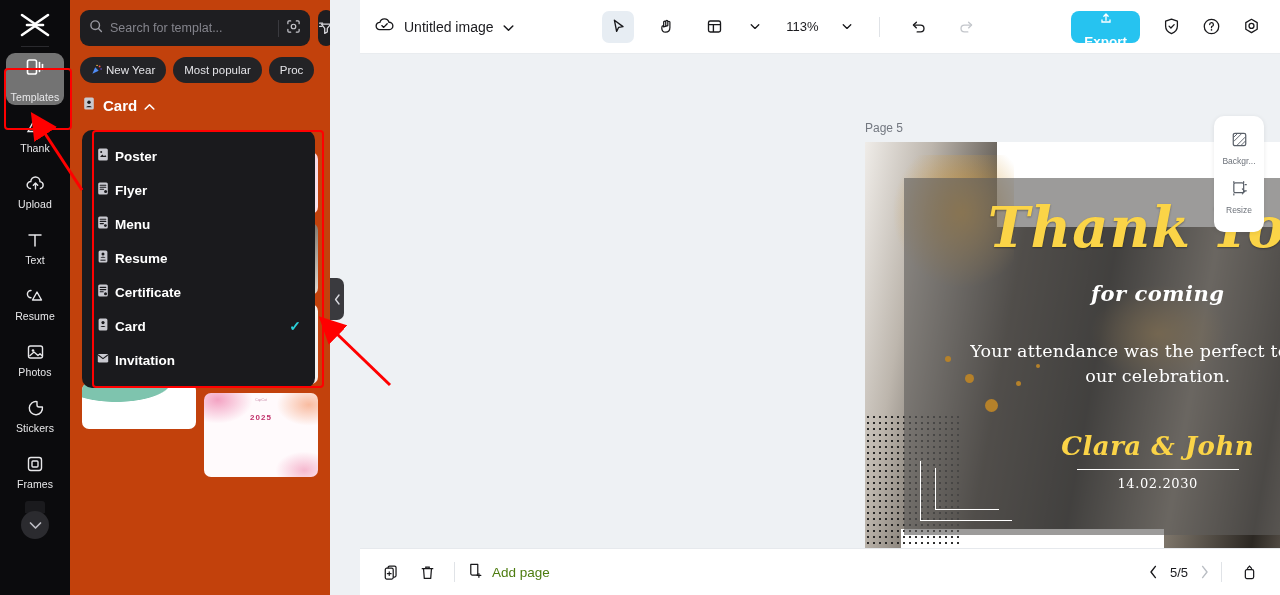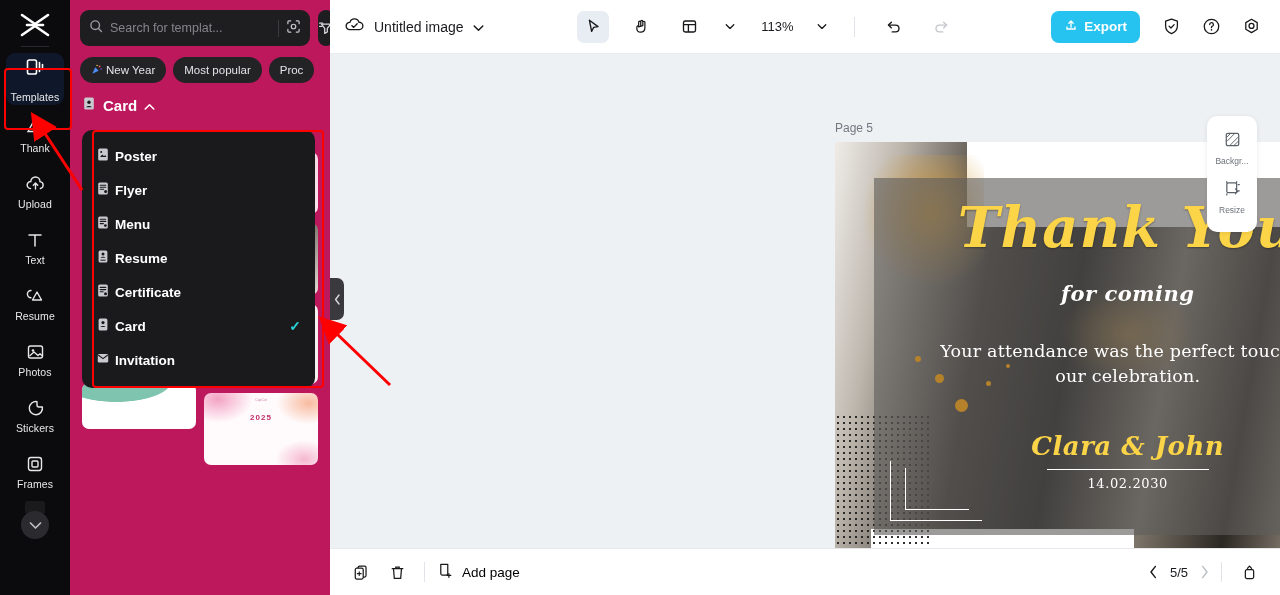--- a/index.html
+++ b/index.html
@@ -16,32 +16,32 @@
     display: flex; flex-direction: column; align-items: center;
     padding-top: 8px; position: relative; z-index: 5;
   }
   .logo { width: 42px; height: 34px; display:flex; align-items:center; justify-content:center; }
   .rail-sep { width: 28px; height: 1px; background: #2a2a2e; margin: 4px 0 6px; }
   .rail-item {
     width: 58px; height: 52px; border-radius: 9px;
     display: flex; flex-direction: column; align-items: center; justify-content: center;
     gap: 3px; margin-bottom: 4px; cursor: pointer;
   }
-  .rail-item.active { background: #0f172a; gap: 13px; }
+  .rail-item.active { background: #737373; gap: 13px; }
   .rail-item .ri-ico { width: 22px; height: 22px; display:flex; align-items:center; justify-content:center; }
   .rail-item .ri-lbl { font-size: 10.5px; color: #e8e8ea; letter-spacing: .1px; }
   .rail-more {
     margin-top: 2px; width: 28px; height: 28px; border-radius: 50%;
     background: #2b2b2f; display:flex; align-items:center; justify-content:center; cursor: pointer;
   }
   .rail-stub { width: 20px; height: 12px; background:#1a1a1d; border-radius:3px 3px 0 0; margin-bottom:-4px;}
 
   
   .panel {
-    width: 260px; flex: 0 0 260px; background: #be185d;
+    width: 260px; flex: 0 0 260px; background: #c2410c;
     position: relative; overflow: hidden;
   }
   .panel-top { padding: 10px 10px 0 10px; }
   .search-row { display: flex; gap: 8px; align-items: center; }
   .search-box {
     flex: 1; height: 36px; background: #1e1e21; border-radius: 9px;
     display: flex; align-items: center; padding: 0 9px; gap: 7px;
   }
   .search-box input {
     flex: 1; background: transparent; border: 0; outline: 0;
@@ -99,58 +99,58 @@
       #fdf6f3; }
   .tk-teal { height: 46px; background: #fff; }
   .tk-teal::before { content:""; position:absolute; inset:0; background:
       radial-gradient(ellipse 90px 34px at 30% -4%, #7ec4ae 60%, rgba(126,196,174,0) 62%); }
   .tk-dark { height: 72px; background:
       linear-gradient(115deg,#d8d2cb 0%, #5c564f 22%, #1d1b18 48%, #6e665c 72%, #e6e1da 100%); }
   .tk-lav { height: 80px; background: #f4f1ef; }
   .tk-lav::before { content:""; position:absolute; left:0; bottom:0; width:52%; height:52%;
       background: radial-gradient(ellipse 42px 26px at 22% 86%, rgba(150,110,180,.75), rgba(150,110,180,0) 70%),
                   radial-gradient(ellipse 40px 24px at 72% 96%, rgba(168,140,200,.6), rgba(168,140,200,0) 72%); }
-  .tk-ny { height: 72px; background:
+  .tk-ny { height: 84px; background:
       radial-gradient(ellipse 50px 34px at 12% 8%, rgba(240,140,180,.8), rgba(240,140,180,0) 70%),
       radial-gradient(ellipse 46px 30px at 92% 14%, rgba(246,160,120,.7), rgba(246,160,120,0) 70%),
       radial-gradient(ellipse 40px 26px at 88% 92%, rgba(238,130,170,.55), rgba(238,130,170,0) 72%),
       #fffafc; }
   .tlbl { position:absolute; left:0; right:0; text-align:center; }
   .t-script { font-family: "DejaVu Serif", serif; font-style: italic; font-weight: bold; }
   .t-mini  { font-size: 3.6px; }
 
   
   .collapse-handle {
     position: absolute; left: 330px; top: 278px; width: 14px; height: 42px;
     background: #3a3a3e; border-radius: 0 7px 7px 0;
     display: flex; align-items: center; justify-content: center; z-index: 6; cursor: pointer;
   }
 
   
-  .main { flex: 1; display: flex; flex-direction: column; background: #eef1f4; min-width:0; }
+  .main { flex: 1; display: flex; flex-direction: column; background: #eef1f4; min-width:0;padding-left:30px; }
   .topbar {
     height: 54px; background: #fff; display: flex; align-items: center;
     padding: 0 14px; gap: 10px; border-bottom: 1px solid #e9ecef; flex: 0 0 54px;
   }
   .doc-title { display:flex; align-items:center; gap: 9px; }
   .doc-title .dt-text { font-size: 14px; color: #1b1b1f; }
   .tb-spacer { flex: 1; }
   .tb-center { display:flex; align-items:center; gap: 16px; }
   .tb-btn {
     width: 32px; height: 32px; border-radius: 7px; display:flex;
     align-items:center; justify-content:center; cursor: pointer;
   }
   .tb-btn.sel { background: #e7edf3; }
   .tb-chev { width: 18px; height: 32px; display:flex; align-items:center; justify-content:center; cursor:pointer;}
   .zoomval { font-size: 13px; color: #1b1b1f; padding: 0 3px 0 6px; }
   .tb-div { width: 1px; height: 20px; background: #e0e3e7; margin: 0 7px; }
   .export-btn {
     height: 32px; background: #26c3f0; border-radius: 8px; color:#fff;
     display:flex; align-items:center; gap:6px; padding: 0 13px;
-    font-size: 13.5px; font-weight: bold; cursor: pointer; margin-right: 6px;
+    font-size: 13.5px; font-weight: bold; cursor: pointer; margin-right: 6px; flex-direction: column;
   }
   .tb-icon { width: 30px; height: 30px; display:flex; align-items:center; justify-content:center; cursor:pointer; }
 
   
   .canvas-wrap { flex: 1; position: relative; overflow: hidden; }
   .page-head {
     position:absolute; left: 505px; top: 64px; width: 600px;
     display:flex; align-items:center; height: 20px;
   }
   .page-label { font-size: 12px; color: #737880; }
@@ -206,35 +206,35 @@
   .corner-tr { position:absolute; right:3%; top:4%; width:86px; height:56px;
       border-top:1.5px solid #fff; border-right:1.5px solid #fff; }
   .corner-bl { position:absolute; left:3%; bottom:4%; width:92px; height:60px;
       border-bottom:1.5px solid #fff; border-left:1.5px solid #fff; }
   .corner-bl2 { position:absolute; left:6%; bottom:7%; width:64px; height:42px;
       border-bottom:1.5px solid #fff; border-left:1.5px solid #fff; }
   .dot-gold { position:absolute; border-radius:50%; background:#b5812a; }
 
   
   .rpanel {
-    position:absolute; right: 23px; top: 62px; width: 50px;
+    position:absolute; right: 16px; top: 62px; width: 50px;
     background:#fff; border-radius: 10px; padding: 8px 0 10px;
     box-shadow: 0 1px 5px rgba(0,0,0,.09);
   }
   .rp-item { display:flex; flex-direction:column; align-items:center; gap:4px; padding: 7px 0; cursor:pointer; }
   .rp-lbl { font-size: 8.5px; color: #6d727a; }
 
   
   .bottombar {
     height: 47px; background:#fff; border-top:1px solid #e6e9ed;
     display:flex; align-items:center; padding: 0 16px; gap: 6px; flex:0 0 47px;
   }
   .bb-btn { width:30px; height:30px; display:flex; align-items:center; justify-content:center; cursor:pointer;}
   .bb-div { width:1px; height:20px; background:#e0e3e7; margin: 0 6px; }
-  .addpage { display:flex; align-items:center; gap:8px; cursor:pointer; font-size:13.5px; color:#000000; }
+  .addpage { display:flex; align-items:center; gap:8px; cursor:pointer; font-size:13.5px; color:#4d7c0f; }
   .bb-spacer { flex:1; }
   .pnav { display:flex; align-items:center; gap:12px; font-size:13px; color:#1b1b1f; }
   .pnav-arrow { cursor:pointer; display:flex; align-items:center; }
 
   
   .anno-box { position:absolute; border: 2.5px solid #ff0000; border-radius:4px; z-index: 50; pointer-events:none; }
   svg.anno { position:absolute; left:0; top:0; width:1280px; height:595px; z-index:51; pointer-events:none; }
 </style>
 </head>
 <body>

